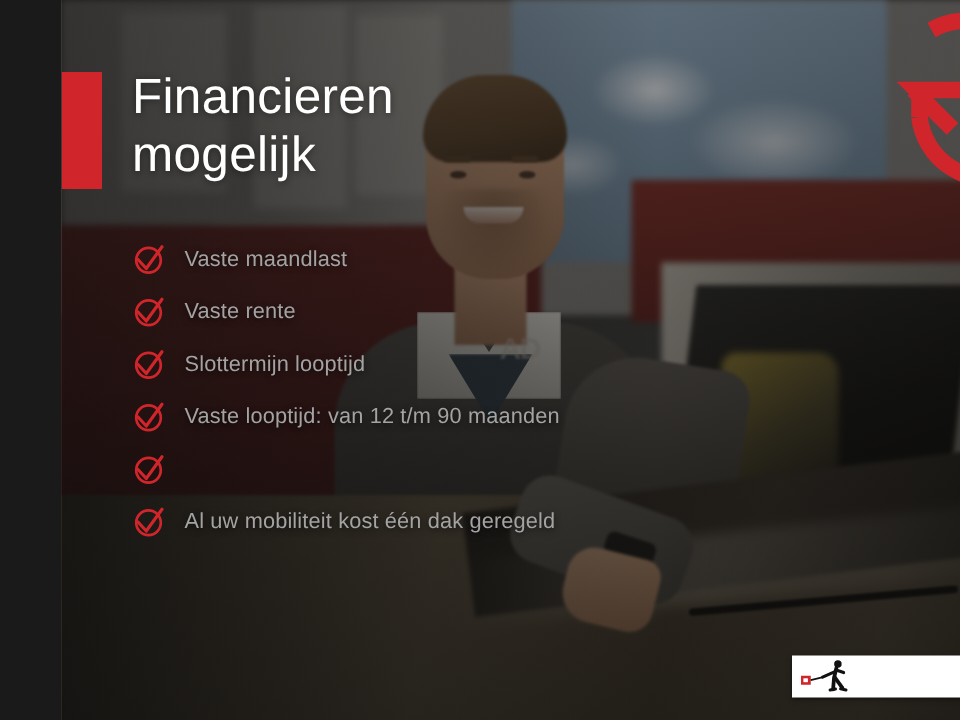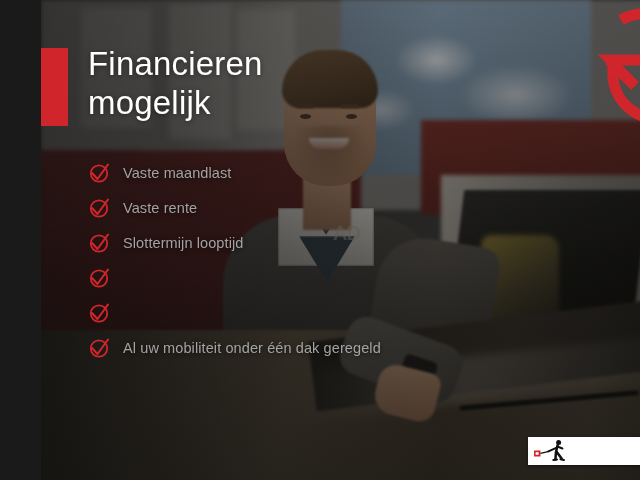--- a/index.html
+++ b/index.html
@@ -282,36 +282,37 @@
       </svg>
       <span class="item-label">Slottermijn looptijd</span>
     </div>
 
 
     <div class="item">
       <svg class="check" viewBox="0 0 22 22">
         <circle cx="11" cy="11.5" r="8.2" fill="none" stroke="#d0262b" stroke-width="1.8"></circle>
         <path d="M4 11 L9.5 17 L20 2.5" fill="none" stroke="#d0262b" stroke-width="2.1" stroke-linecap="round" stroke-linejoin="round"></path>
       </svg>
-    </div>
-
-    <div class="item">
-      <svg class="check" viewBox="0 0 22 22">
-        <circle cx="11" cy="11.5" r="8.2" fill="none" stroke="#d0262b" stroke-width="1.8"></circle>
-        <path d="M4 11 L9.5 17 L20 2.5" fill="none" stroke="#d0262b" stroke-width="2.1" stroke-linecap="round" stroke-linejoin="round"></path>
-      </svg>
-    </div>
-
-
-    <div class="item">
-      <svg class="check" viewBox="0 0 22 22">
-        <circle cx="11" cy="11.5" r="8.2" fill="none" stroke="#d0262b" stroke-width="1.8"></circle>
-        <path d="M4 11 L9.5 17 L20 2.5" fill="none" stroke="#d0262b" stroke-width="2.1" stroke-linecap="round" stroke-linejoin="round"></path>
-      </svg>
-      <span class="item-label">Al uw mobiliteit onder één dak geregeld</span>
+      <span class="item-label">Vaste looptijd: van 12 t/m 90 maanden</span>
+    </div>
+
+    <div class="item">
+      <svg class="check" viewBox="0 0 22 22">
+        <circle cx="11" cy="11.5" r="8.2" fill="none" stroke="#d0262b" stroke-width="1.8"></circle>
+        <path d="M4 11 L9.5 17 L20 2.5" fill="none" stroke="#d0262b" stroke-width="2.1" stroke-linecap="round" stroke-linejoin="round"></path>
+      </svg>
+    </div>
+
+
+    <div class="item">
+      <svg class="check" viewBox="0 0 22 22">
+        <circle cx="11" cy="11.5" r="8.2" fill="none" stroke="#d0262b" stroke-width="1.8"></circle>
+        <path d="M4 11 L9.5 17 L20 2.5" fill="none" stroke="#d0262b" stroke-width="2.1" stroke-linecap="round" stroke-linejoin="round"></path>
+      </svg>
+      <span class="item-label">Al uw mobiliteit kost één dak geregeld</span>
     </div>
 
   </div>
 
   <div class="afm">
     <svg class="afm-icon" viewBox="0 0 34 24">
       <rect x="0" y="11.5" width="6.5" height="6" fill="#d0262b"></rect>
       <rect x="1.6" y="13.2" width="3" height="2.6" fill="#ffffff"></rect>
       <path d="M6.5 14.4 L14 12.6" stroke="#111" stroke-width="1.1" fill="none"></path>
       <circle cx="24.6" cy="3.6" r="2.5" fill="#111"></circle>

